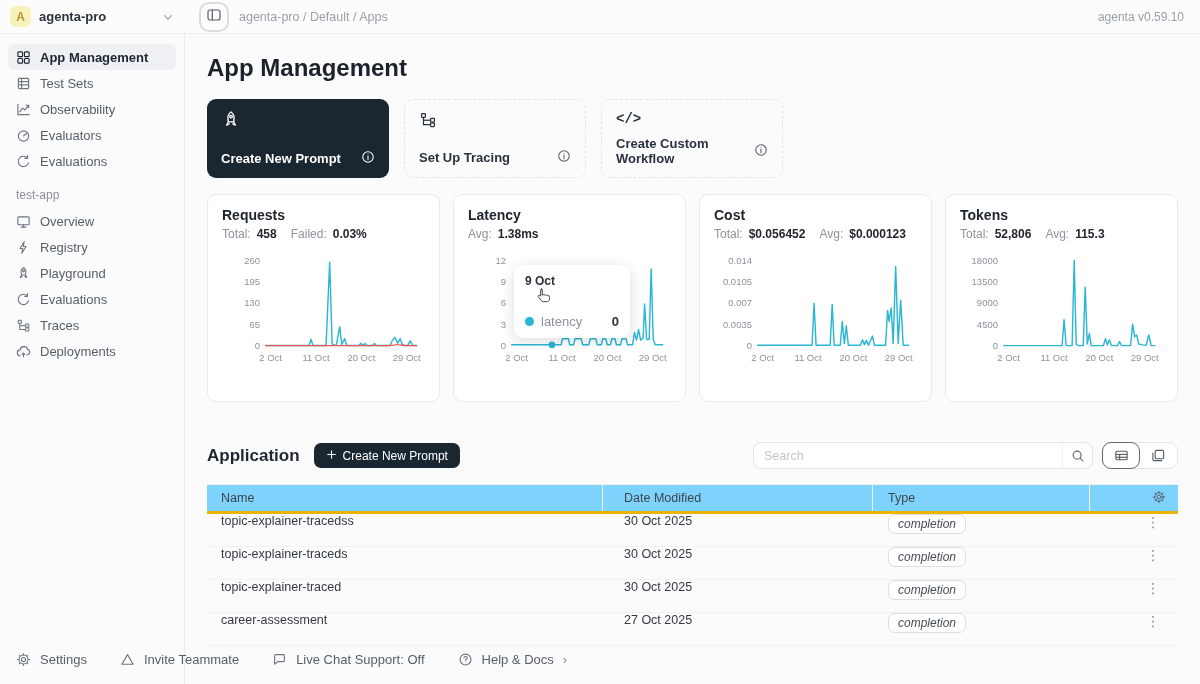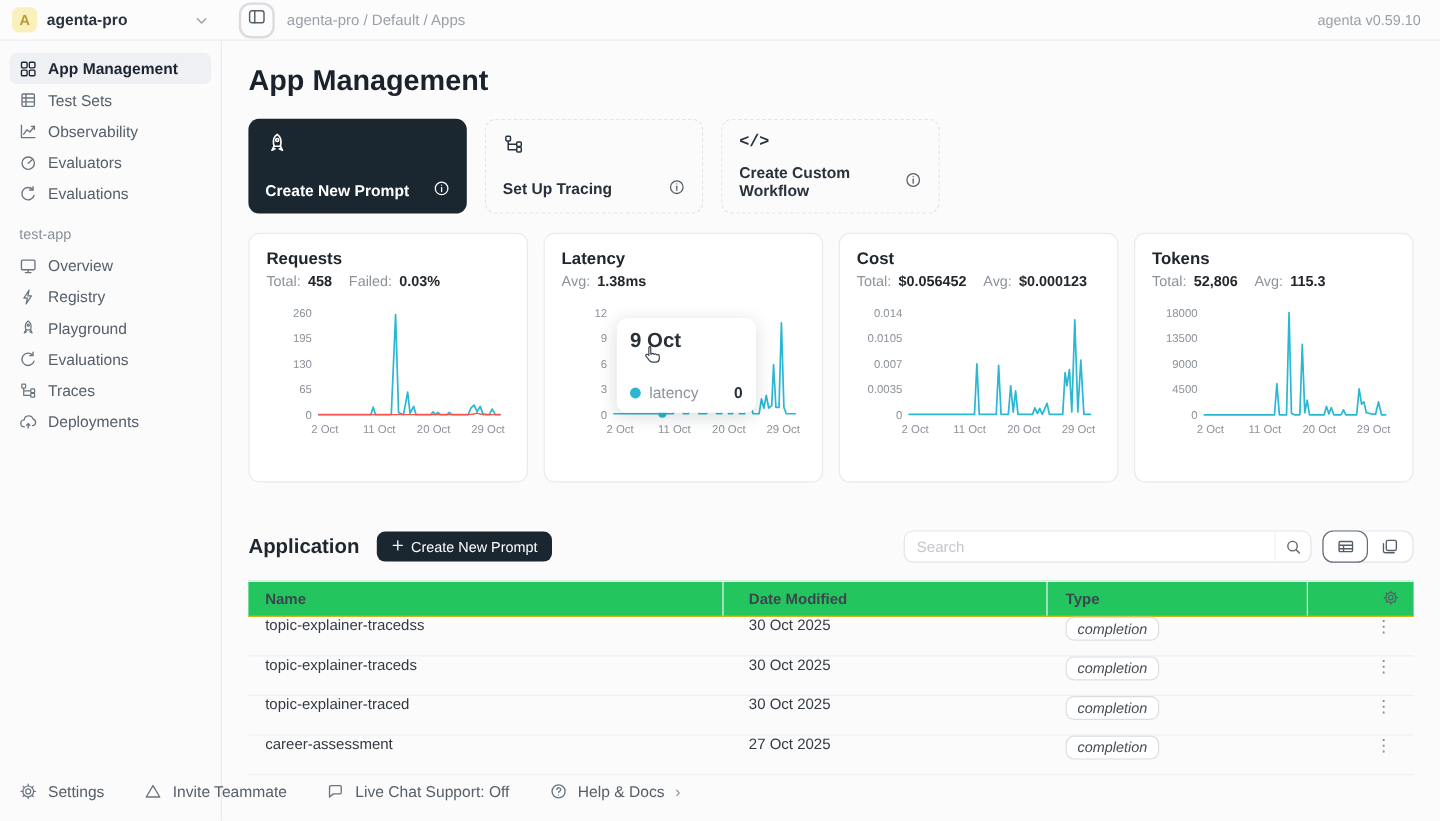--- a/index.html
+++ b/index.html
@@ -48,21 +48,21 @@
   .mcard{background:#fff;border:1px solid #e9eaee;border-radius:9px;height:208px;padding:12px 14px;position:relative;}
   .mtitle{font-size:14px;font-weight:700;color:#20262e;}
   .mstats{margin-top:4px;font-size:12px;display:flex;gap:6px;align-items:baseline;}
   .ml{color:#8d939b;}
   .mv{color:#23272d;font-weight:700;margin-right:8px;}
   .chart{width:100%;display:block;margin-top:10px;}
   .chart text.tick{font-size:10px;fill:#8d939b;}
 
   .tooltip{position:absolute;left:60px;top:70px;width:116px;background:#fff;border-radius:9px;
     box-shadow:0 3px 14px rgba(25,35,45,.16);padding:9px 11px;z-index:3;}
-  .tt-title{font-size:17px;color:#2a313a;font-weight:600;}
+  .tt-title{font-size:12px;color:#2a313a;font-weight:600;}
   .tt-row{display:flex;align-items:center;gap:7px;margin-top:26px;font-size:13px;}
   .tt-dot{width:9px;height:9px;border-radius:50%;background:#29b7d3;}
   .tt-name{color:#8d939b;}
   .tt-val{margin-left:auto;color:#2a313a;font-weight:600;}
   .cursor{position:absolute;left:80px;top:92px;z-index:4;}
 
   .app-head{display:flex;align-items:center;margin-top:40px;}
   .btn-dark{margin-left:14px;height:25px;background:#1a2630;color:#fff;border:none;border-radius:7px;
     padding:0 12px;font-size:12px;display:flex;align-items:center;gap:6px;cursor:pointer;font-family:inherit;}
   .right-tools{margin-left:auto;display:flex;align-items:center;gap:9px;}
@@ -70,22 +70,22 @@
   .search input{flex:1;border:none;outline:none;background:transparent;padding:0 10px;font-size:12.5px;
     font-family:inherit;color:#333;}
   .search input::placeholder{color:#c3c7cd;}
   .search-ic{width:30px;height:100%;display:flex;align-items:center;justify-content:center;
     color:#5b636d;border-left:1px solid #eef0f2;cursor:pointer;}
   .view-toggle{height:27px;border:1px solid #e2e4e7;border-radius:9px;background:#fff;display:flex;}
   .seg{width:38px;display:flex;align-items:center;justify-content:center;color:#555d67;cursor:pointer;}
   .seg.sel{border:1.5px solid #636b76;border-radius:9px;margin:-1px;background:#fff;}
 
   .table{margin-top:15px;}
-  .thead{display:flex;align-items:center;height:30px;background:#22c55e;
-    border-top:1px solid #f0f0f2;border-bottom:1px solid #eab308;font-size:12.5px;font-weight:700;color:#3e454e;}
+  .thead{display:flex;align-items:center;height:30px;background:#7dd3fc;
+    border-top:1px solid #f0f0f2;border-bottom:3px solid #eab308;font-size:12.5px;font-weight:400;color:#3e454e;}
   .th{height:100%;display:flex;align-items:center;}
   .th.c1{width:396px;padding-left:14px;border-right:1px solid #f0f0f2;}
   .th.c2{width:270px;padding-left:21px;border-right:1px solid #f0f0f2;text-align:center;}
   .th.c3{width:217px;padding-left:15px;border-right:1px solid #f0f0f2;}
   .th.c4{flex:1;justify-content:flex-end;padding-right:12px;color:#555d67;}
   .trow{display:flex;align-items:flex-start;height:33px;border-bottom:1px solid #f1f1f3;font-size:12.5px;color:#333a42;cursor:pointer;}
   .td.c1{width:396px;padding-left:14px;}
   .td.c2{width:270px;padding-left:21px;}
   .td.c3{width:217px;padding-left:15px;}
   .td.c4{flex:1;display:flex;justify-content:flex-end;padding-right:14px;}

